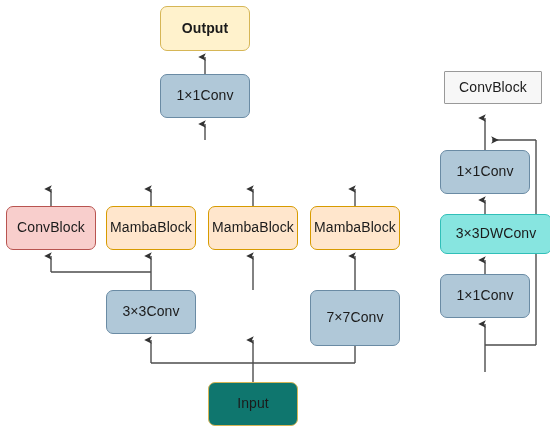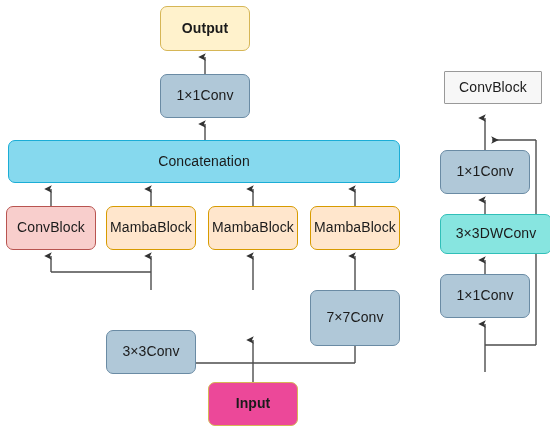--- a/index.html
+++ b/index.html
@@ -99,45 +99,42 @@
   </svg>
 
   <div class="node" style="left:160px; top:6px; width:90px; height:45px; background:#fff2cc; border-color:#d6b656; font-weight:bold;">
     <span>Output</span>
   </div>
 
   <div class="node" style="left:160px; top:74px; width:90px; height:44px; background:#b0c8d8; border-color:#6a8ba4;">
     <span>1×1Conv</span>
   </div>
 
-  <div class="node" style="left:8px; top:140px; width:392px; height:43px; background:#86d9ee; border-color:#1badd6;">
-    <span>Concatenation</span>
-  </div>
 
   <div class="node" style="left:6px; top:206px; width:90px; height:44px; background:#f8cecc; border-color:#b85450;">
     <span>ConvBlock</span>
   </div>
   <div class="node" style="left:106px; top:206px; width:90px; height:44px; background:#ffe6cc; border-color:#d79b00;">
     <span>MambaBlock</span>
   </div>
   <div class="node" style="left:208px; top:206px; width:90px; height:44px; background:#ffe6cc; border-color:#d79b00;">
     <span>MambaBlock</span>
   </div>
   <div class="node" style="left:310px; top:206px; width:90px; height:44px; background:#ffe6cc; border-color:#d79b00;">
     <span>MambaBlock</span>
   </div>
 
-  <div class="node" style="left:106px; top:290px; width:90px; height:44px; background:#b0c8d8; border-color:#6a8ba4;margin-top:40px;">
+  <div class="node" style="left:106px; top:290px; width:90px; height:44px; background:#b0c8d8; border-color:#6a8ba4;">
     <span>3×3Conv</span>
   </div>
   <div class="node" style="left:310px; top:290px; width:90px; height:56px; background:#b0c8d8; border-color:#6a8ba4;">
     <span>7×7Conv</span>
   </div>
 
-  <div class="node" style="left:208px; top:382px; width:90px; height:44px; background:#ec4899; border-color:#d6b656; font-weight:bold;">
+  <div class="node" style="left:208px; top:382px; width:90px; height:44px; background:#0f766e; border-color:#d6b656; font-weight:normal;">
     <span>Input</span>
   </div>
 
   <div class="node sharp" style="left:444px; top:71px; width:98px; height:33px; background:#f7f7f7; border-color:#999999;">
     <span>ConvBlock</span>
   </div>
 
   <div class="node" style="left:440px; top:150px; width:90px; height:44px; background:#b0c8d8; border-color:#6a8ba4;">
     <span>1×1Conv</span>
   </div>

